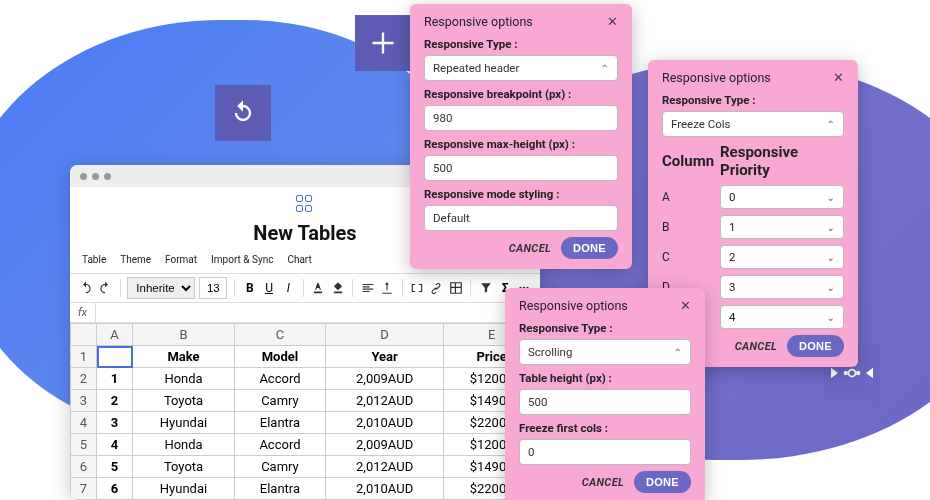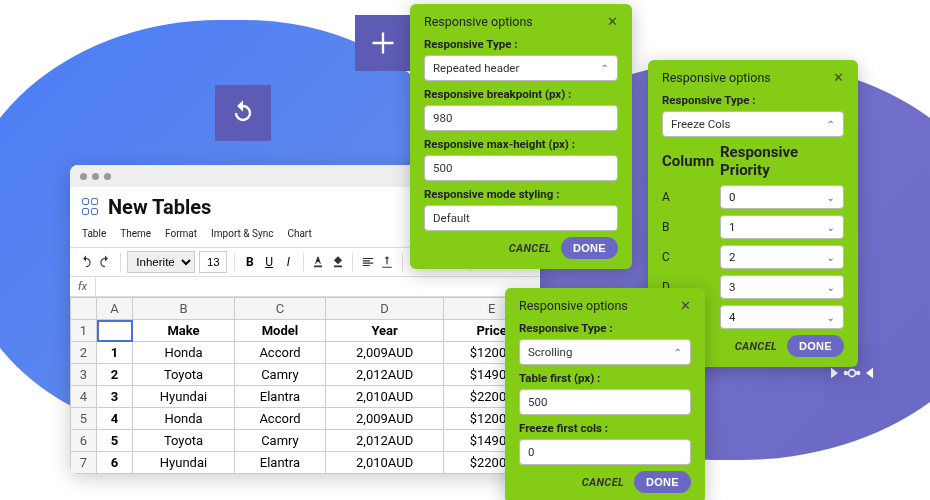--- a/index.html
+++ b/index.html
@@ -14,21 +14,21 @@
   .tile svg { fill: #fff; width: 28px; height: 28px; }
   .tile-plus { top: 15px; left: 355px; }
   .tile-sync { top: 85px; left: 215px; }
   .tile-resize { top: 345px; right: 50px; background: #6b68c5; }
   .tile-resize svg { width: 42px; height: 30px; }
   
   
   .window { position: absolute; top: 165px; left: 70px; width: 470px; background: #fff; border-radius: 8px; box-shadow: 0 4px 20px rgba(0,0,0,0.2); z-index: 2; overflow: hidden; }
   .title-bar { background: #eee; height: 22px; display: flex; align-items: center; padding: 0 10px; gap: 5px; }
   .title-bar .dot { width: 7px; height: 7px; border-radius: 50%; background: #999; }
-  .win-header { display: flex; align-items: center; gap: 8px; padding: 8px 12px 2px; }
+  .win-header { display: flex; align-items: center; gap: 8px; padding: 8px 12px 2px; flex-direction: column; }
   .win-header .logo { display: inline-flex; gap: 2px; flex-wrap: wrap; width: 18px; height: 18px; }
   .logo span { width: 7px; height: 7px; border: 1.5px solid #4a6fd8; border-radius: 2px; }
   .win-header h1 { font-size: 20px; font-weight: 700; color: #111; }
   .menu-bar { display: flex; align-items: center; gap: 14px; padding: 4px 12px 6px; font-size: 10px; color: #222; }
   .menu-bar span { cursor: pointer; }
   .menu-bar .spacer { margin-left: auto; }
   .menu-bar svg { width: 14px; height: 14px; fill: #222; }
   .toolbar { display: flex; align-items: center; gap: 4px; padding: 3px 8px; border-top: 1px solid #ddd; border-bottom: 1px solid #ddd; font-size: 12px; }
   .toolbar .sep { width: 1px; height: 18px; background: #ddd; margin: 0 3px; }
   .toolbar .btn { width: 22px; height: 22px; display: flex; align-items: center; justify-content: center; cursor: pointer; }
@@ -39,21 +39,21 @@
   .fx-bar { display: flex; align-items: center; border-bottom: 1px solid #ddd; font-size: 11px; height: 20px; }
   .fx-bar .fx { padding: 0 8px; font-style: italic; color: #555; border-right: 1px solid #ddd; height: 100%; display: flex; align-items: center; }
   table.sheet { border-collapse: collapse; width: 100%; font-size: 13px; }
   .sheet th, .sheet td { border: 1px solid #ccc; padding: 3px 6px; text-align: center; }
   .sheet th { background: #f5f5f5; font-weight: 400; color: #555; }
   .sheet .rh { background: #f5f5f5; color: #555; width: 26px; font-weight: 400; }
   .sheet .bold { font-weight: 700; }
   .sheet .active { outline: 2px solid #4a6fd8; outline-offset: -2px; }
   
   
-  .panel { position: absolute; background: #84cc16; border-radius: 6px; padding: 10px 14px 10px; font-size: 12px; color: #222; box-shadow: 0 4px 18px rgba(0,0,0,0.25); z-index: 5; }
+  .panel { position: absolute; background: #f9a8d4; border-radius: 6px; padding: 10px 14px 10px; font-size: 12px; color: #222; box-shadow: 0 4px 18px rgba(0,0,0,0.25); z-index: 5; }
   .panel-header { display: flex; justify-content: space-between; align-items: center; margin-bottom: 8px; font-size: 12.5px; }
   .panel .close { cursor: pointer; font-size: 13px; color: #444; }
   .panel label { display: block; font-weight: 700; font-size: 11.5px; margin-bottom: 4px; margin-top: 4px; }
   .panel .field { width: 100%; border: 1px solid #bbb; background: #fff; border-radius: 4px; padding: 5px 8px; font-size: 11.5px; margin-bottom: 6px; display: flex; justify-content: space-between; align-items: center; color: #333; }
   .panel .chev { font-size: 10px; color: #666; }
   .panel .actions { display: flex; justify-content: flex-end; gap: 10px; align-items: center; margin-top: 6px; }
   .panel .cancel { font-size: 11px; font-weight: 700; color: #333; cursor: pointer; letter-spacing: 0.3px; font-style: italic; }
   .panel .done { background: #6b68c5; color: #fff; font-size: 11px; font-weight: 700; padding: 5px 12px; border-radius: 12px; cursor: pointer; letter-spacing: 0.3px; border: none; }
   
   .panel1 { top: 4px; left: 410px; width: 222px; z-index: 4; }
@@ -347,21 +347,21 @@
 <div class="panel panel3">
   <div class="panel-header">
     <span>Responsive options</span>
     <span class="close">✕</span>
   </div>
   <label>Responsive Type :</label>
   <div class="field">
       <span>Scrolling</span>
       <span class="chev">⌃</span>
     </div>
-  <label>Table first (px) :</label>
+  <label>Table height (px) :</label>
   <div class="field">
       <span>500</span>
     </div>
   <label>Freeze first cols :</label>
   <div class="field">
       <span>0</span>
     </div>
   <div class="actions">
     <span class="cancel">CANCEL</span>
     <button class="done">DONE</button>

